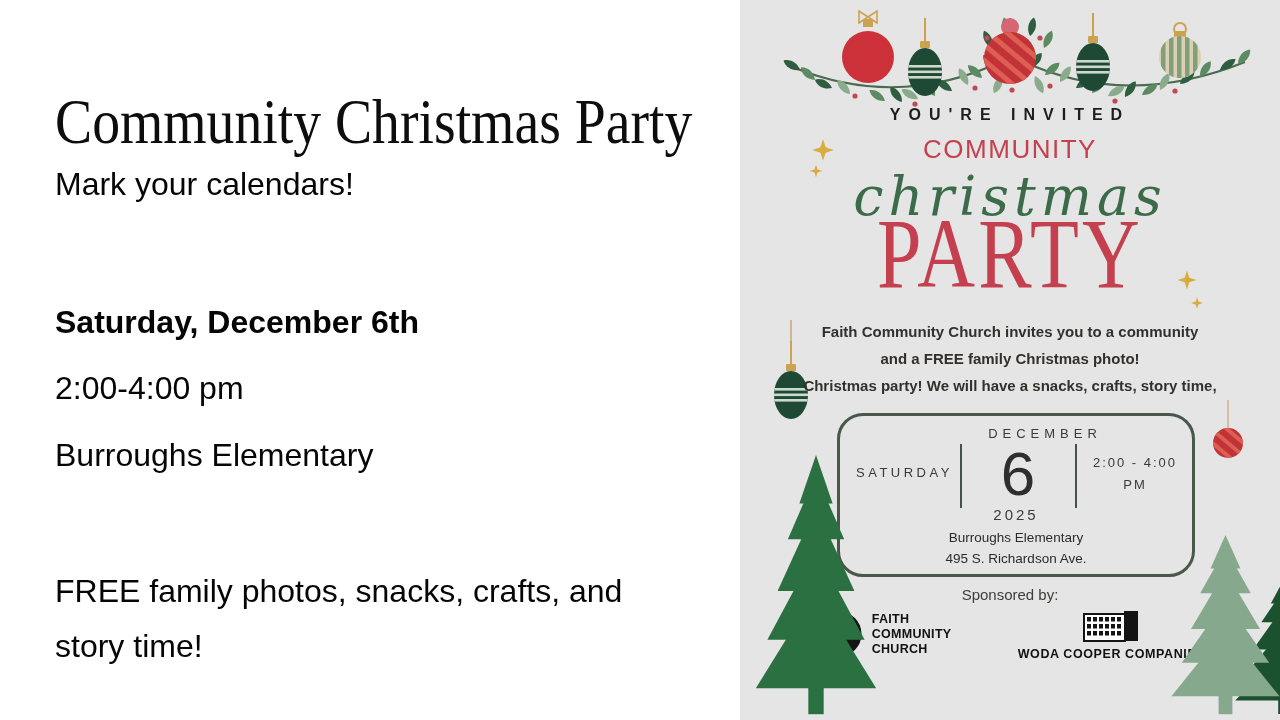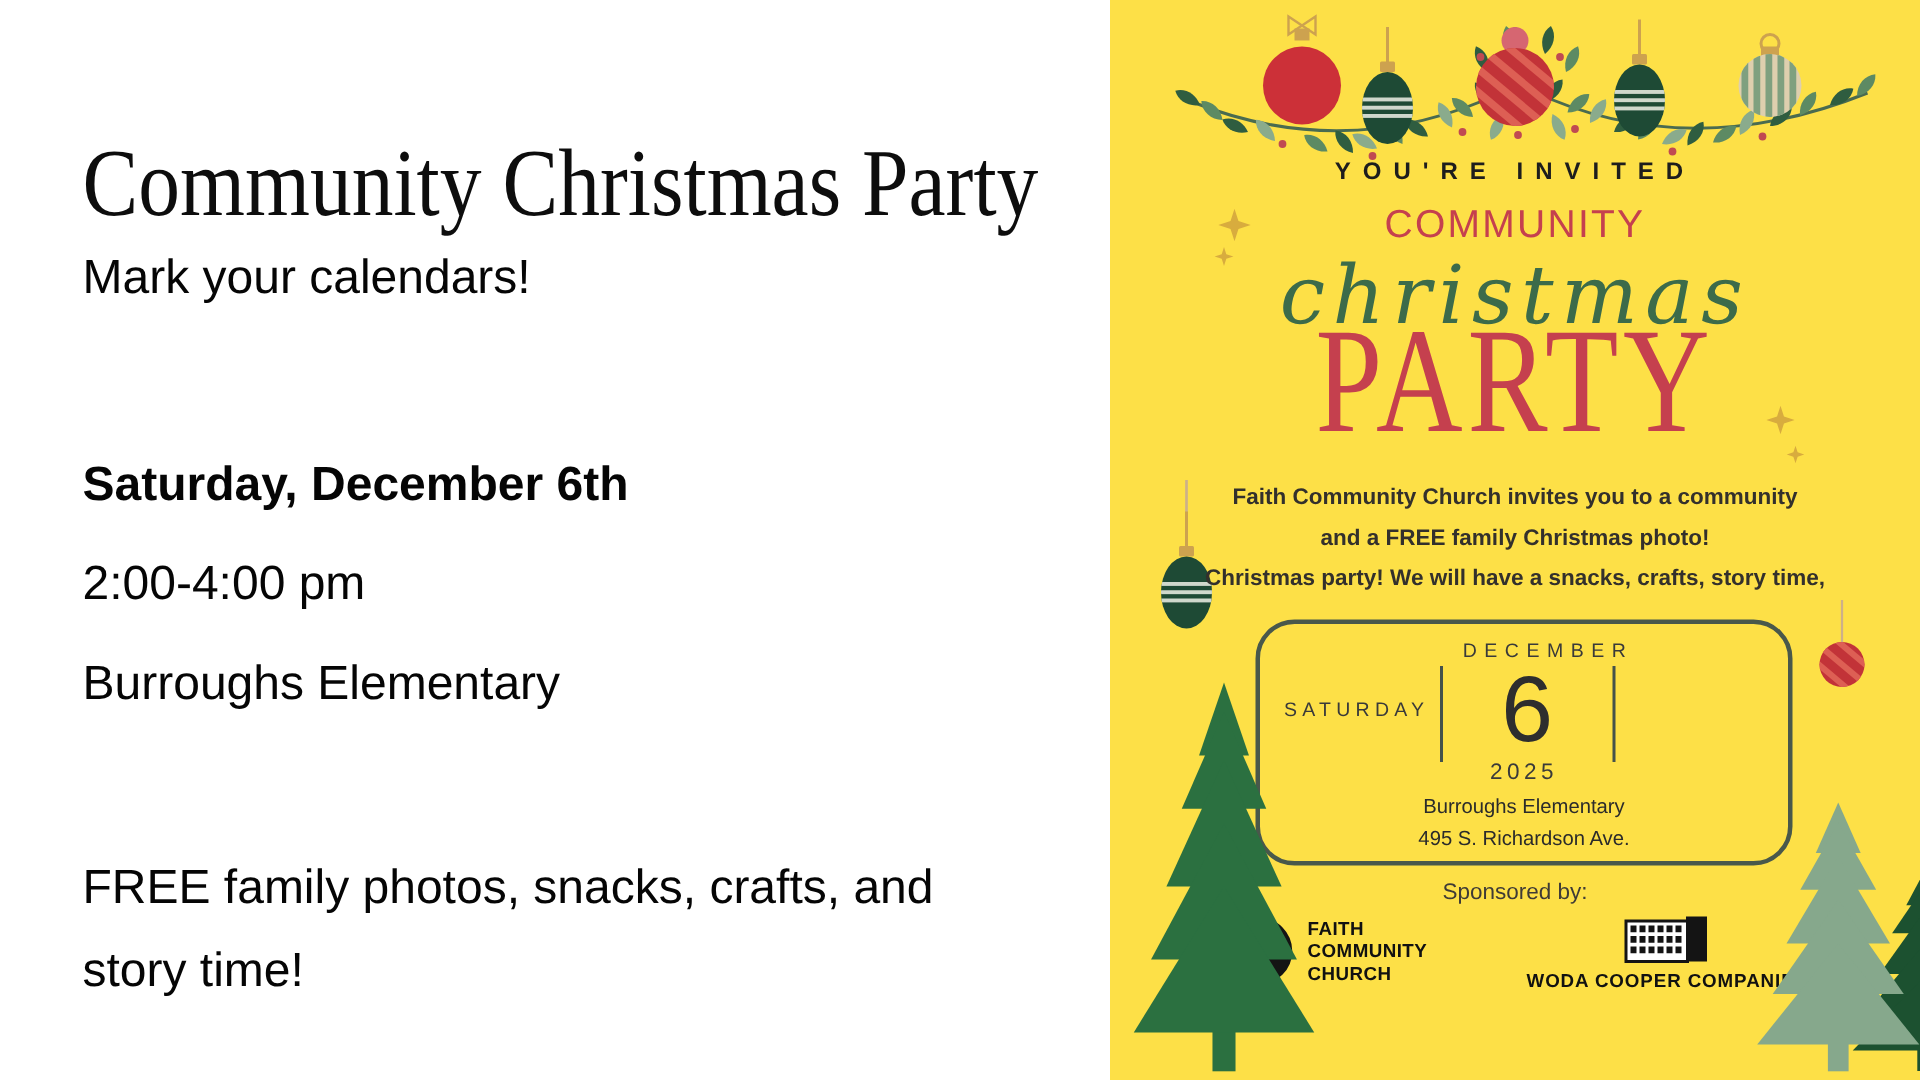--- a/index.html
+++ b/index.html
@@ -10,38 +10,38 @@
          font-size:64px;line-height:1.1;font-weight:400;letter-spacing:0;
          transform:scaleX(0.87);transform-origin:left top;white-space:nowrap;color:#0d0d0d;}
   .bodyline{position:absolute;left:55px;font-size:32px;line-height:1.3;color:#050505;margin:0;}
   .l-intro{top:164px;}
   .l-date{top:302px;font-weight:bold;}
   .l-time{top:368px;}
   .l-loc{top:435px;}
   .l-close{position:absolute;left:55px;top:564px;font-size:32px;line-height:55px;color:#050505;}
   .l-close div{white-space:nowrap;}
   
-  .flyer{position:absolute;left:740px;top:0;width:540px;height:720px;background:#fde047;overflow:hidden;}
+  .flyer{position:absolute;left:740px;top:0;width:540px;height:720px;background:#e5e5e5;overflow:hidden;}
   .decor,.trees{position:absolute;left:0;top:0;width:540px;height:720px;pointer-events:none;}
   .decor{z-index:1;}
   .trees{z-index:4;}
   .ftext{position:absolute;left:0;width:100%;text-align:center;z-index:2;}
   .f-invited{top:106px;font-size:16px;font-weight:bold;letter-spacing:8px;color:#1d1d1d;}
   .f-community{top:134px;font-size:26px;font-weight:400;letter-spacing:1.5px;color:#c5404e;}
   .f-script{top:165px;font-family:"DejaVu Serif", serif;font-style:italic;font-size:54px;
             letter-spacing:5px;color:#3c6b4a;}
   .f-party{top:204px;font-family:"Liberation Serif", serif;font-size:100px;line-height:1;
            letter-spacing:4px;color:#c5404e;transform:scaleX(0.8);transform-origin:50% 0;}
   .f-desc{top:318px;font-size:15px;font-weight:bold;line-height:27px;color:#33302c;}
   .f-desc div{white-space:nowrap;}
   
   .card{position:absolute;left:97px;top:413px;width:358px;height:164px;border:3px solid #49584b;
         border-radius:26px;z-index:2;box-sizing:border-box;color:#3b3b3b;}
   .card *{position:absolute;margin:0;}
-  .c-month{top:10px;left:0;width:100%;text-align:center;font-size:13px;letter-spacing:5px;color:#3a3a3a;padding-left:16px;}
+  .c-month{top:10px;left:13px;width:100%;text-align:center;font-size:13px;letter-spacing:5px;color:#3a3a3a;padding-left:16px;}
   .c-weekday{left:16px;top:49px;font-size:13px;letter-spacing:3.5px;color:#3a3a3a;}
   .c-div1{left:120px;top:28px;width:2px;height:64px;background:#45524a;}
   .c-div2{left:235px;top:28px;width:2px;height:64px;background:#45524a;}
   .c-day{left:120px;top:22px;width:116px;text-align:center;font-size:62px;color:#2e2e2e;}
   .c-time{left:246px;top:36px;width:98px;text-align:center;font-size:13px;letter-spacing:2px;
           line-height:22px;color:#3a3a3a;}
   .c-year{top:90px;left:0;width:100%;text-align:center;font-size:15px;letter-spacing:3px;color:#3a3a3a;}
   .c-venue{top:114px;left:0;width:100%;text-align:center;font-size:13.5px;color:#2b2b2b;}
   .c-addr{top:135px;left:0;width:100%;text-align:center;font-size:13.5px;color:#2b2b2b;}
   
@@ -229,20 +229,21 @@
       <div>and a FREE family Christmas photo!</div>
       <div>Christmas party! We will have a snacks, crafts, story time,</div>
     </div>
 
     <div class="card">
       <div class="c-month">DECEMBER</div>
       <div class="c-weekday">SATURDAY</div>
       <div class="c-div1"></div>
       <div class="c-day">6</div>
       <div class="c-div2"></div>
+      <div class="c-time">2:00 - 4:00 PM</div>
       <div class="c-year">2025</div>
       <div class="c-venue">Burroughs Elementary</div>
       <div class="c-addr">495 S. Richardson Ave.</div>
     </div>
 
     <div class="ftext f-sponsored">Sponsored by:</div>
     <div class="logos">
       <div class="logo-church">
         <svg width="48" height="48" viewBox="0 0 48 48">
           <defs>

